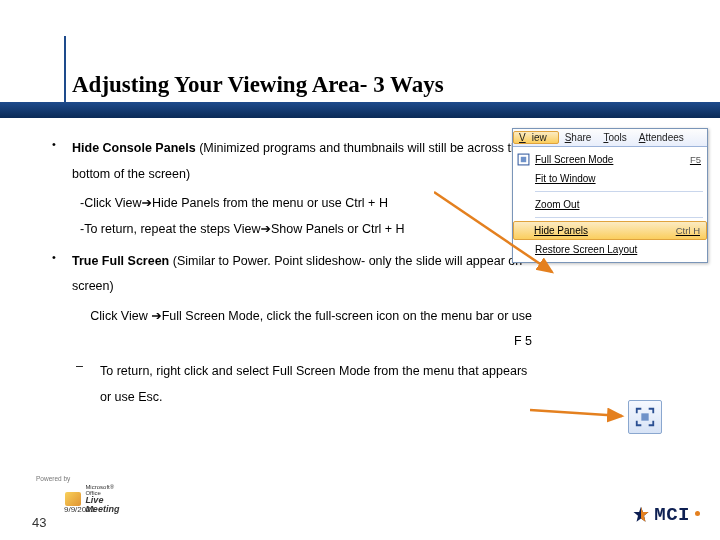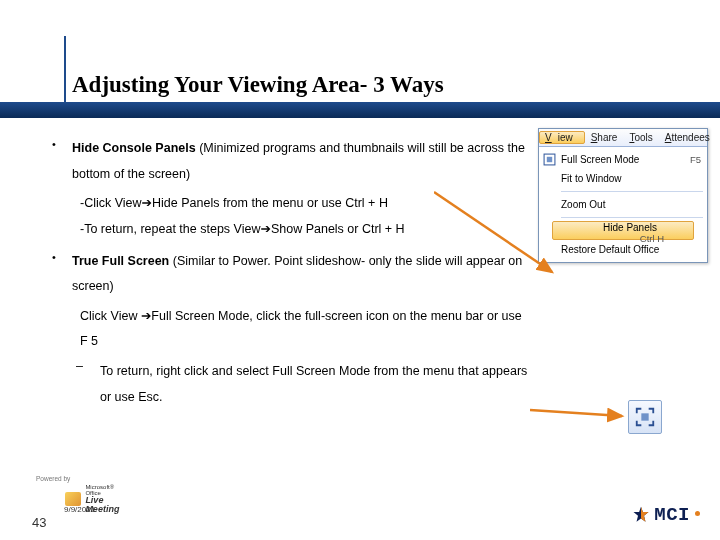--- a/index.html
+++ b/index.html
@@ -8,31 +8,31 @@
   .side-rule { position: absolute; left: 64px; top: 36px; width: 2px; height: 66px; background: #1e4b8c; }
   .top-rule { position: absolute; left: 48px; top: 102px; width: 672px; height: 2px; background: #1e4b8c; }
   .title { position: absolute; left: 72px; top: 72px; font-size: 23px; font-weight: bold; color: #000; font-family: Liberation Serif, serif; }
   .content { position: absolute; left: 52px; top: 136px; width: 480px; }
   .bullet-row { display: flex; margin-bottom: 4px; }
   .dot { width: 20px; flex: 0 0 20px; font-size: 11px; color: #000; padding-top: 2px; }
   .btext { font-size: 12.5px; line-height: 2.05; color: #000; }
   .sub { margin-left: 28px; font-size: 12.5px; line-height: 2.05; color: #000; }
   .dash { width: 24px; flex: 0 0 24px; text-align: left; font-size: 12.5px; }
   .sub-row { display: flex; margin-left: 24px; }
-  .menu { position: absolute; right: 12px; top: 128px; width: 170px; border: 1px solid #7a95b8; background: #fff; font-size: 10px; font-family: Tahoma, Arial, sans-serif; box-shadow: 1px 1px 3px rgba(0,0,0,.25); }
+  .menu { position: absolute; right: 12px; top: 128px; width: 196px; border: 1px solid #7a95b8; background: #fff; font-size: 10px; font-family: Tahoma, Arial, sans-serif; box-shadow: 1px 1px 3px rgba(0,0,0,.25); }
   .menubar { height: 18px; background: linear-gradient(180deg,#fdfdfd,#e8eefb); display: flex; align-items: center; border-bottom: 1px solid #9cb3d9; }
   .menubar span { padding: 0 6px; color: #1a1a1a; cursor: default; }
   .menubar span u { text-decoration: underline; }
   .menubar .hot { background: linear-gradient(180deg,#fcebc2,#fbce5e); border: 1px solid #e0a33d; border-radius: 2px; padding: 0 5px; }
   .dropdown { padding: 3px 0; }
-  .mi { display: flex; align-items: center; height: 19px; padding: 0 6px 0 22px; position: relative; }
+  .mi { display: flex; align-items: center; height: 19px; padding: 0 6px 0 22px; position: relative; text-decoration: underline; }
   .mi .label { flex: 1; }
   .mi .accel { color: #555; font-size: 9.5px; padding-left: 44px; }
   .mi .ic { position: absolute; left: 3px; top: 2px; width: 15px; height: 15px; display: flex; align-items: center; justify-content: center; }
-  .mi.sel { background: linear-gradient(180deg,#fcebc2,#fbce5e); border: 1px solid #e0a33d; margin: 0 13px; padding-left: 20px; border-radius: 2px; flex-direction: column; }
+  .mi.sel { background: linear-gradient(180deg,#fcebc2,#fbce5e); border: 1px solid #e0a33d; margin: 0 0; padding-left: 20px; border-radius: 2px; }
   .sep { height: 1px; background: #c9d6ec; margin: 3px 4px 3px 22px; }
   .fs-icon { position: absolute; right: 58px; top: 400px; width: 34px; height: 34px; border: 1px solid #8aa7cf; background: linear-gradient(180deg,#f5f8ff,#d7e3f6); border-radius: 2px; display: flex; align-items: center; justify-content: center; }
   .fs-icon svg { width: 22px; height: 22px; }
   .arrow { position: absolute; pointer-events: none; }
   .powered { position: absolute; left: 36px; bottom: 26px; width: 94px; }
   .powered .lab { font-size: 6.5px; color: #777; }
   .powered .lm { display: flex; align-items: center; gap: 4px; margin-top: 2px; margin-left: 29px; }
   .powered .ico { width: 20px; height: 14px; background: linear-gradient(135deg,#f9d15b,#e09432); border-radius: 2px; position: relative; }
   .powered .txt { font-size: 9px; font-style: italic; font-weight: bold; color: #333; line-height: 1; }
   .powered .sup { font-size: 6px; font-style: normal; font-weight: normal; }
@@ -60,21 +60,21 @@
   </div>
   <div class="sub">-Click View➔Hide Panels from the menu or use Ctrl + H</div>
   <div class="sub">-To return, repeat the steps View➔Show Panels or Ctrl + H</div>
 
   <div class="bullet-row" style="margin-top:6px;">
     <div class="dot">•</div>
     <div class="btext">
       <b>True Full Screen</b><span> (Similar to Power. Point slideshow- only the slide will appear on screen)</span>
     </div>
   </div>
-  <div class="sub" style="">Click View ➔Full Screen Mode, click the full-screen icon on the menu bar or use F 5</div>
+  <div class="sub" style="text-align:right;">Click View ➔Full Screen Mode, click the full-screen icon on the menu bar or use F 5</div>
   <div class="sub-row" style="margin-top:4px;">
     <div class="dash">–</div>
     <div class="btext" style="flex:1;">To return, right click and select Full Screen Mode from the menu that appears or use Esc.</div>
   </div>
 </div>
 
 <div class="menu">
   <div class="menubar">
     <span class="hot"><u>V</u><span title="View">iew</span></span>
     <span><u>S</u>hare</span>
@@ -99,21 +99,21 @@
       <div class="sep"></div>
       <div class="mi">
         <span class="label">Zoom Out</span>
       </div>
       <div class="sep"></div>
       <div class="mi sel">
         <span class="label">Hide Panels</span>
         <span class="accel">Ctrl H</span>
       </div>
       <div class="mi">
-        <span class="label">Restore Default Office</span>
+        <span class="label">Restore Screen Layout</span>
       </div>
     </div>
 </div>
 
 <svg class="arrow" style="left:434px;top:188px;width:125px;height:90px;">
   <defs>
       <marker id="ah1" markerWidth="8" markerHeight="8" refX="6" refY="3" orient="auto">
         <path d="M0,0 L7,3 L0,6 Z" fill="#e4801f"></path>
       </marker>
     </defs>

